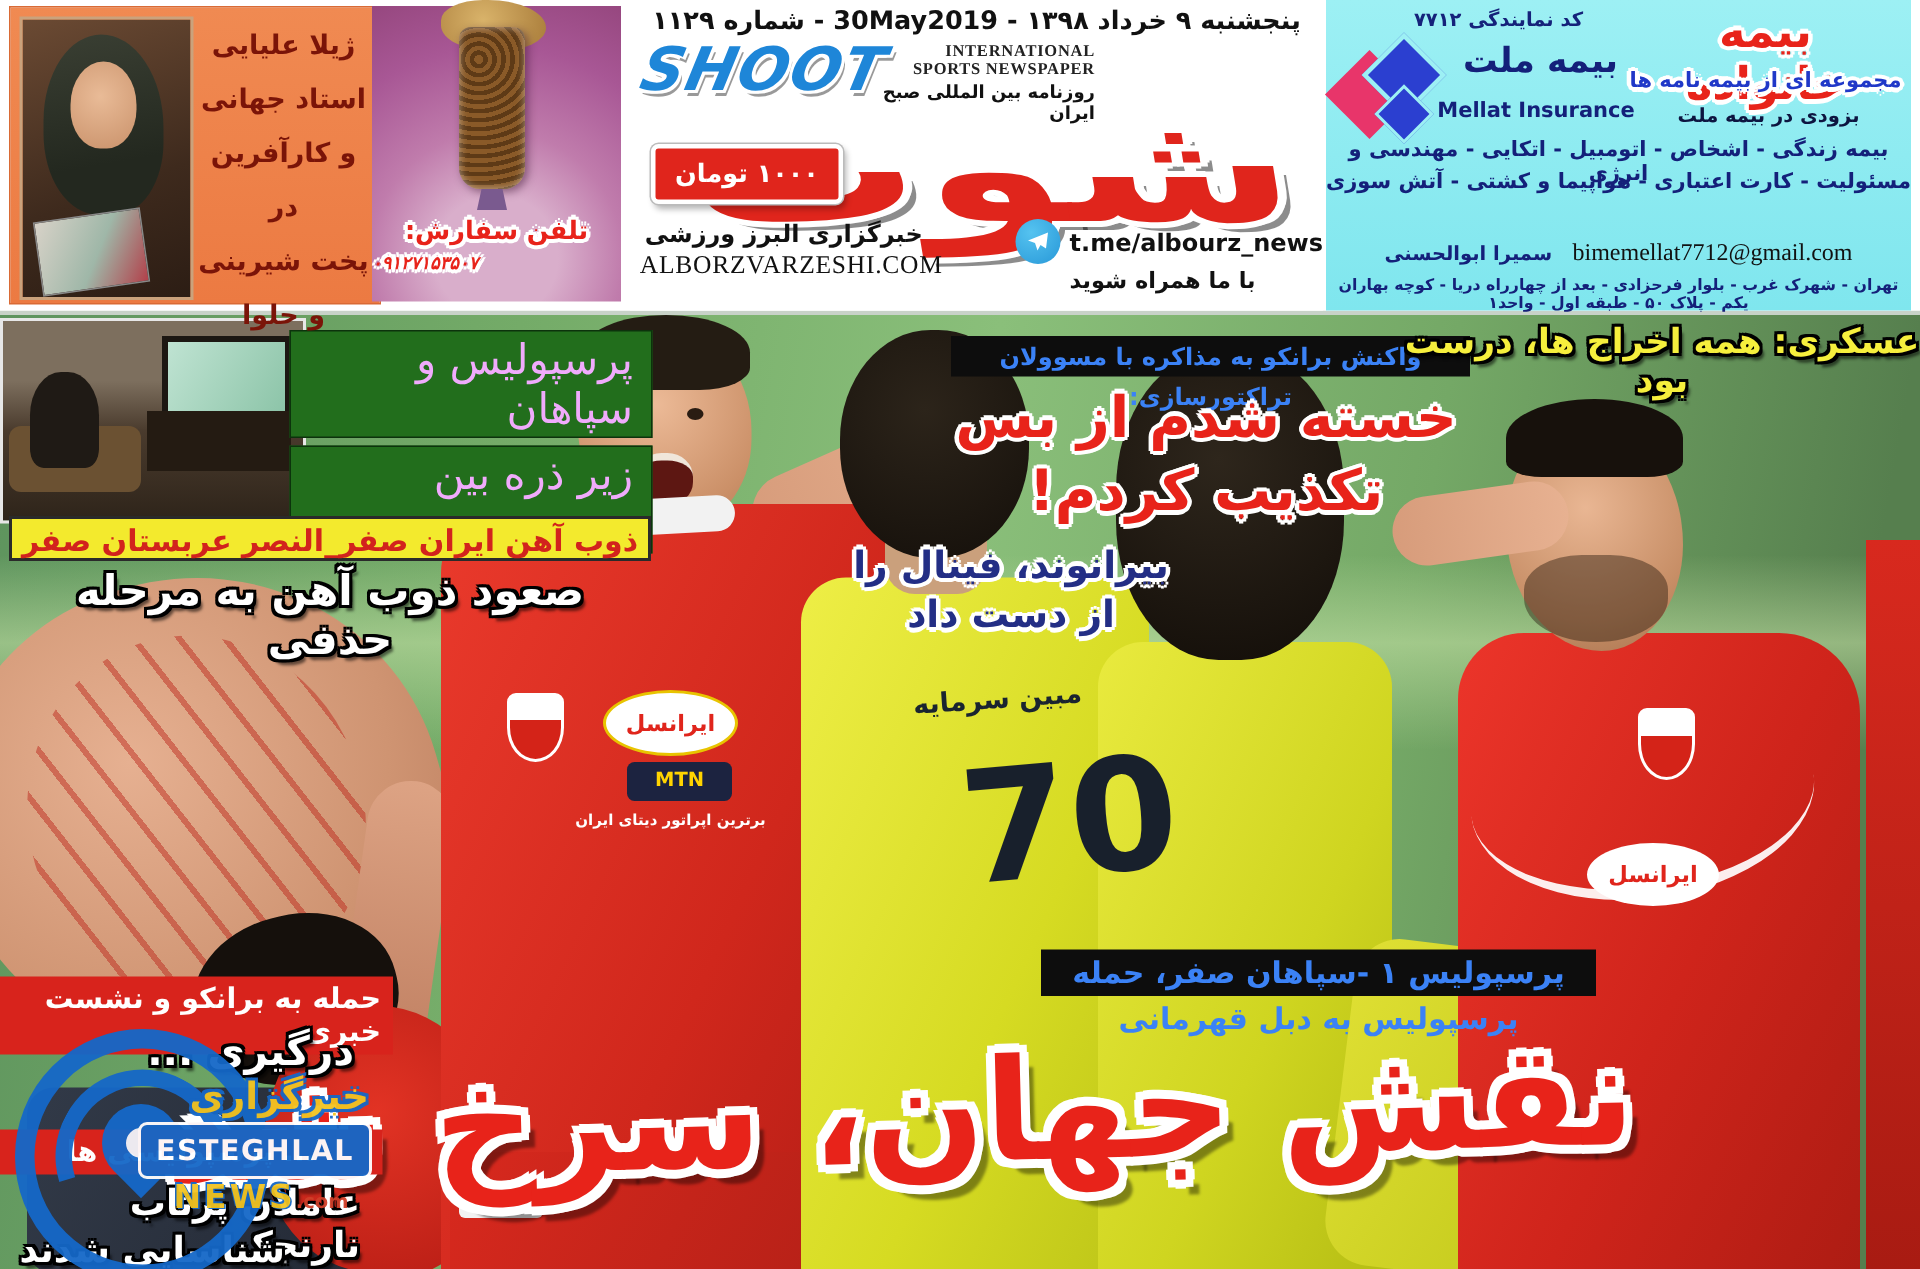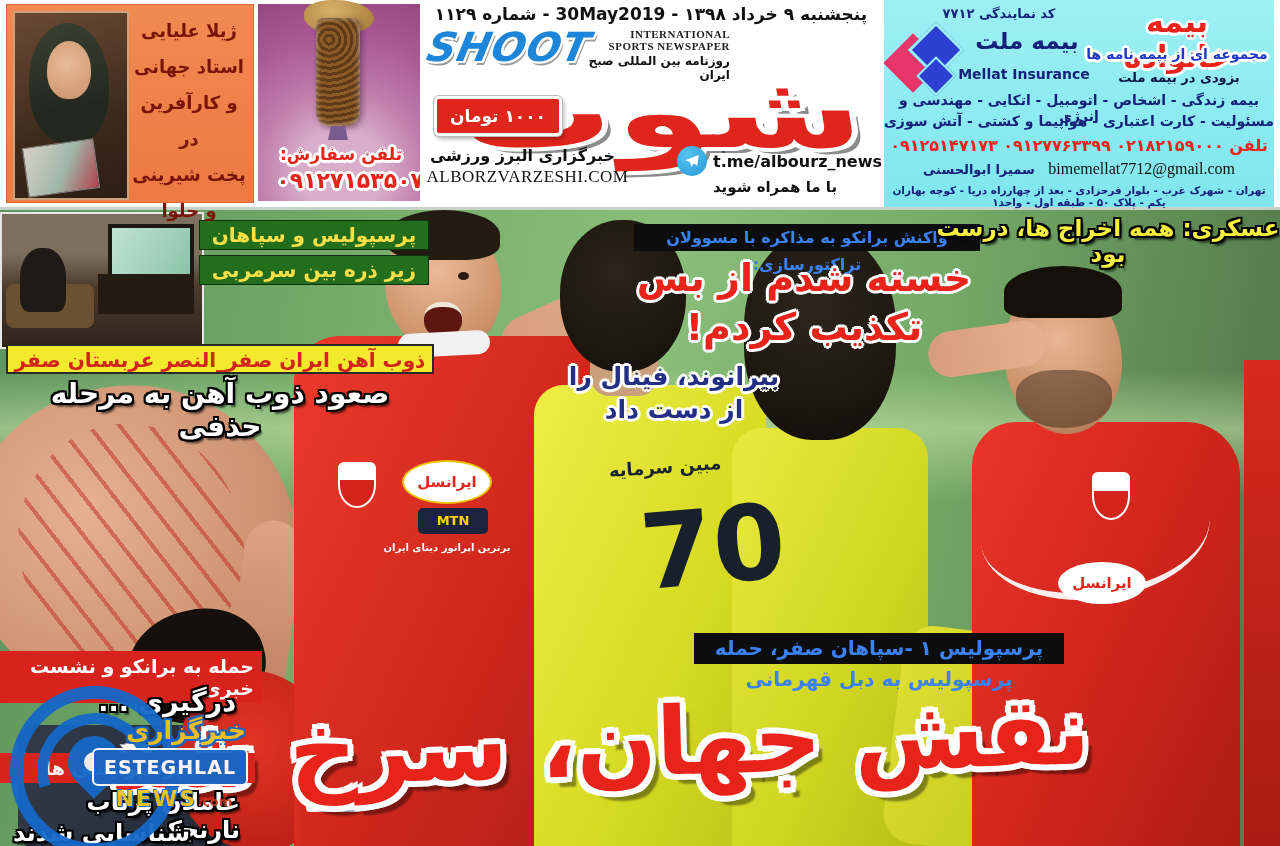--- a/index.html
+++ b/index.html
@@ -12,26 +12,26 @@
   
   .topbar{position:absolute;left:0;top:0;width:1280px;height:207px;background:#fff;z-index:5;}
   
   .ad-bakery{left:6px;top:4px;width:246px;height:197px;background:linear-gradient(180deg,#f08a52,#ec7a42);border:1px solid #d96a35;}
   .bakery-photo{left:6px;top:6px;width:112px;height:185px;background:linear-gradient(160deg,#6b4a33,#3e2a1d 60%,#2c1d14);border:2px solid #caa27c;overflow:hidden;}
   .bakery-scarf{left:14px;top:10px;width:80px;height:120px;border-radius:48% 52% 40% 45%;background:linear-gradient(170deg,#3a3f33,#23281f 70%);}
   .bakery-face{left:32px;top:28px;width:44px;height:58px;border-radius:50% 50% 45% 45%;background:radial-gradient(circle at 45% 40%,#e9bb97,#c9916a);}
   .bakery-book{left:10px;top:130px;width:70px;height:48px;background:linear-gradient(120deg,#d8d2c8,#9fb7a8 55%,#b2404a);transform:rotate(-8deg);border:1px solid #888;}
   .bakery-text{left:122px;top:8px;width:120px;text-align:center;direction:rtl;color:#7a1408;font-weight:bold;font-size:18px;line-height:36px;}
   
-  .ad-dessert{left:258px;top:4px;width:166px;height:197px;background:radial-gradient(circle at 50% 85%,#d9aecb 0 22%,#c07cac 45%,#a85795 75%,#96477f);}
+  .ad-dessert{left:248px;top:4px;width:166px;height:197px;background:radial-gradient(circle at 50% 85%,#d9aecb 0 22%,#c07cac 45%,#a85795 75%,#96477f);}
   .glass{left:58px;top:14px;width:44px;height:108px;border-radius:8px 8px 14px 14px;background:repeating-radial-gradient(circle at 30% 20%,#8a5a28 0 3px,#5e3a16 3px 6px);box-shadow:inset 0 0 6px rgba(255,255,255,.5),2px 2px 6px rgba(60,20,50,.5);}
   .glass-top{left:46px;top:-4px;width:70px;height:34px;border-radius:40% 55% 45% 50%;background:radial-gradient(circle at 40% 40%,#d9b36a,#a97c3a);}
   .glass-stem{left:70px;top:122px;width:20px;height:14px;background:#7a5a8f;clip-path:polygon(15% 0,85% 0,100% 100%,0 100%);}
   .dessert-order{left:0;top:140px;width:166px;text-align:center;direction:rtl;color:#e8231a;font-weight:bold;font-size:17px;}
-  .dessert-phone{left:0;top:164px;width:166px;text-align:right;color:#e8231a;font-weight:bold;font-size:22px;letter-spacing:1px;}
+  .dessert-phone{left:0;top:164px;width:166px;text-align:left;color:#e8231a;font-weight:bold;font-size:12px;letter-spacing:1px;font-style:italic;}
   
   .masthead{left:420px;top:0;width:462px;height:207px;background:#fff;}
   .date-line{left:0;top:4px;width:462px;text-align:center;direction:rtl;font-weight:bold;font-size:17px;color:#111;}
   .shoot-en{left:8px;top:24px;width:180px;font-style:italic;font-weight:900;font-size:40px;color:#1e86d8;transform:skewX(-12deg);letter-spacing:1px;text-shadow:-2px -2px 0 #fff,2px -2px 0 #fff,-2px 2px 0 #fff,2px 2px 0 #fff,3px 4px 0 rgba(0,0,0,.4);}
   .int-block{left:150px;top:28px;width:160px;text-align:right;}
   .int-block .en{font-family:"Liberation Serif",serif;font-size:11px;font-weight:bold;color:#222;letter-spacing:.5px;display:block;}
   .int-block .fa{direction:rtl;font-size:12px;font-weight:bold;color:#111;display:block;margin-top:2px;}
   .shoot-fa{left:30px;top:48px;width:420px;height:140px;text-align:center;direction:rtl;font-weight:900;font-size:100px;line-height:130px;color:#e0251c;transform:scaleX(1.55) skewX(6deg);transform-origin:center;text-shadow:-3px -3px 0 #fff,3px -3px 0 #fff,-3px 3px 0 #fff,3px 3px 0 #fff,-4px 0 0 #fff,4px 0 0 #fff,0 4px 0 #fff,0 -4px 0 #fff,5px 6px 0 rgba(0,0,0,.45);}
   .price-box{left:14px;top:96px;width:122px;height:34px;background:#e0251c;border:3px solid #fff;box-shadow:0 0 0 1px #bbb,2px 3px 4px rgba(0,0,0,.3);border-radius:5px;color:#fff;font-weight:bold;font-size:17px;text-align:center;line-height:34px;direction:rtl;z-index:4;}
   .agency-fa{left:0;top:146px;width:205px;text-align:center;direction:rtl;font-weight:bold;font-size:16px;color:#111;z-index:4;}
@@ -109,21 +109,21 @@
   .v-beard{left:1016px;top:160px;width:96px;height:58px;background:rgba(45,28,16,.45);border-radius:40% 40% 50% 50%;}
   .v-vest{left:972px;top:212px;width:268px;height:427px;background:linear-gradient(115deg,#ec352a,#cf241b 55%,#ad1c13);border-radius:44px 54px 0 0;overflow:hidden;}
   .v-vest::after{content:"";position:absolute;left:8px;top:40px;width:230px;height:130px;border:0;border-bottom:7px solid rgba(255,255,255,.92);border-radius:50%;transform:rotate(-7deg);}
   .v-badge{left:1058px;top:352px;width:88px;height:42px;background:#fff;border-radius:50%;color:#e0251c;font-weight:900;font-size:15px;text-align:center;line-height:42px;direction:rtl;z-index:2;}
   .v-crest{left:1092px;top:262px;width:34px;height:44px;background:linear-gradient(180deg,#fff 0 38%,#d42318 38%);border:2px solid #fff;border-radius:6px 6px 50% 50%;z-index:2;}
   .edge-red{left:1244px;top:150px;width:36px;height:489px;background:linear-gradient(180deg,#d8291e,#a81b12);}
   
   .ovl{z-index:3;}
   .strip{background:#0d0d0d;color:#3b82f6;font-weight:bold;direction:rtl;text-align:center;}
   .wil-strips{left:193px;top:10px;width:242px;display:flex;flex-direction:column;gap:5px;align-items:center;}
-  .wil-strips div{background:#226e1c;border:1px solid #0c330c;color:#fde047;font-weight:bold;font-size:20px;padding:2px 12px;direction:rtl;}
+  .wil-strips div{background:#226e1c;border:1px solid #0c330c;color:#f0abfc;font-weight:normal;font-size:28px;padding:2px 12px;direction:rtl;}
   .wil-head{left:183px;top:80px;width:262px;text-align:center;direction:rtl;color:#fff;font-weight:900;font-size:27px;line-height:32px;}
   .zob-strip{left:6px;top:134px;width:428px;height:30px;background:#f3ea2d;border:2px solid #2a2a2a;color:#d2231d;font-weight:900;font-size:20px;line-height:28px;text-align:center;direction:rtl;box-sizing:border-box;}
   .zob-head{left:6px;top:167px;width:428px;text-align:center;direction:rtl;color:#fff;font-weight:900;font-size:28px;}
   .branko-strip{left:634px;top:14px;width:346px;height:27px;font-size:16px;line-height:27px;}
   .branko-head{left:628px;top:44px;width:352px;text-align:center;direction:rtl;color:#e8231a;font-weight:900;font-size:38px;line-height:49px;}
   .beiran{left:553px;top:150px;width:242px;text-align:center;direction:rtl;color:#232e85;font-weight:900;font-size:25px;line-height:33px;}
   .askari{left:936px;top:5px;width:344px;text-align:center;direction:rtl;color:#f6ef3d;font-weight:900;font-size:23px;}
   .moz{right:4px;top:56px;display:flex;flex-direction:column;align-items:flex-end;gap:9px;}
   .moz div{background:#0d0d0d;color:#fff;font-weight:bold;font-size:20px;padding:4px 12px;direction:rtl;}
   .caption{left:694px;top:423px;width:370px;height:31px;font-size:20px;line-height:31px;}
@@ -208,21 +208,20 @@
         <i class="mel-sq-blue"></i>
         <i class="mel-sq-blue2"></i>
       </div>
       <div class="mel-brand-fa abs">بیمه ملت</div>
       <div class="mel-brand-en abs">Mellat Insurance</div>
       <div class="mel-title abs ow">بیمه خانواده</div>
       <div class="mel-sub abs ow">مجموعه ای از بیمه نامه ها</div>
       <div class="mel-soon abs">بزودی در بیمه ملت</div>
       <div class="mel-s1 abs">بیمه زندگی - اشخاص - اتومبیل - اتکایی - مهندسی و انرژی</div>
       <div class="mel-s2 abs">مسئولیت - کارت اعتباری - هواپیما و کشتی - آتش سوزی</div>
-      <div class="mel-phones abs">تلفن ۰۲۱۸۲۱۵۹۰۰۰   ۰۹۱۲۷۷۶۳۳۹۹   ۰۹۱۲۵۱۴۷۱۷۳</div>
       <div class="mel-contact abs">
         <span class="email">bimemellat7712@gmail.com</span>
         &nbsp;&nbsp;<span>سمیرا ابوالحسنی</span>
       </div>
       <div class="mel-addr abs">تهران - شهرک غرب - بلوار فرحزادی - بعد از چهارراه دریا - کوچه بهاران یکم - پلاک ۵۰ - طبقه اول - واحد۱</div>
     </div>
   </div>
 
   <div class="photo abs">
     <div class="band abs"></div>

